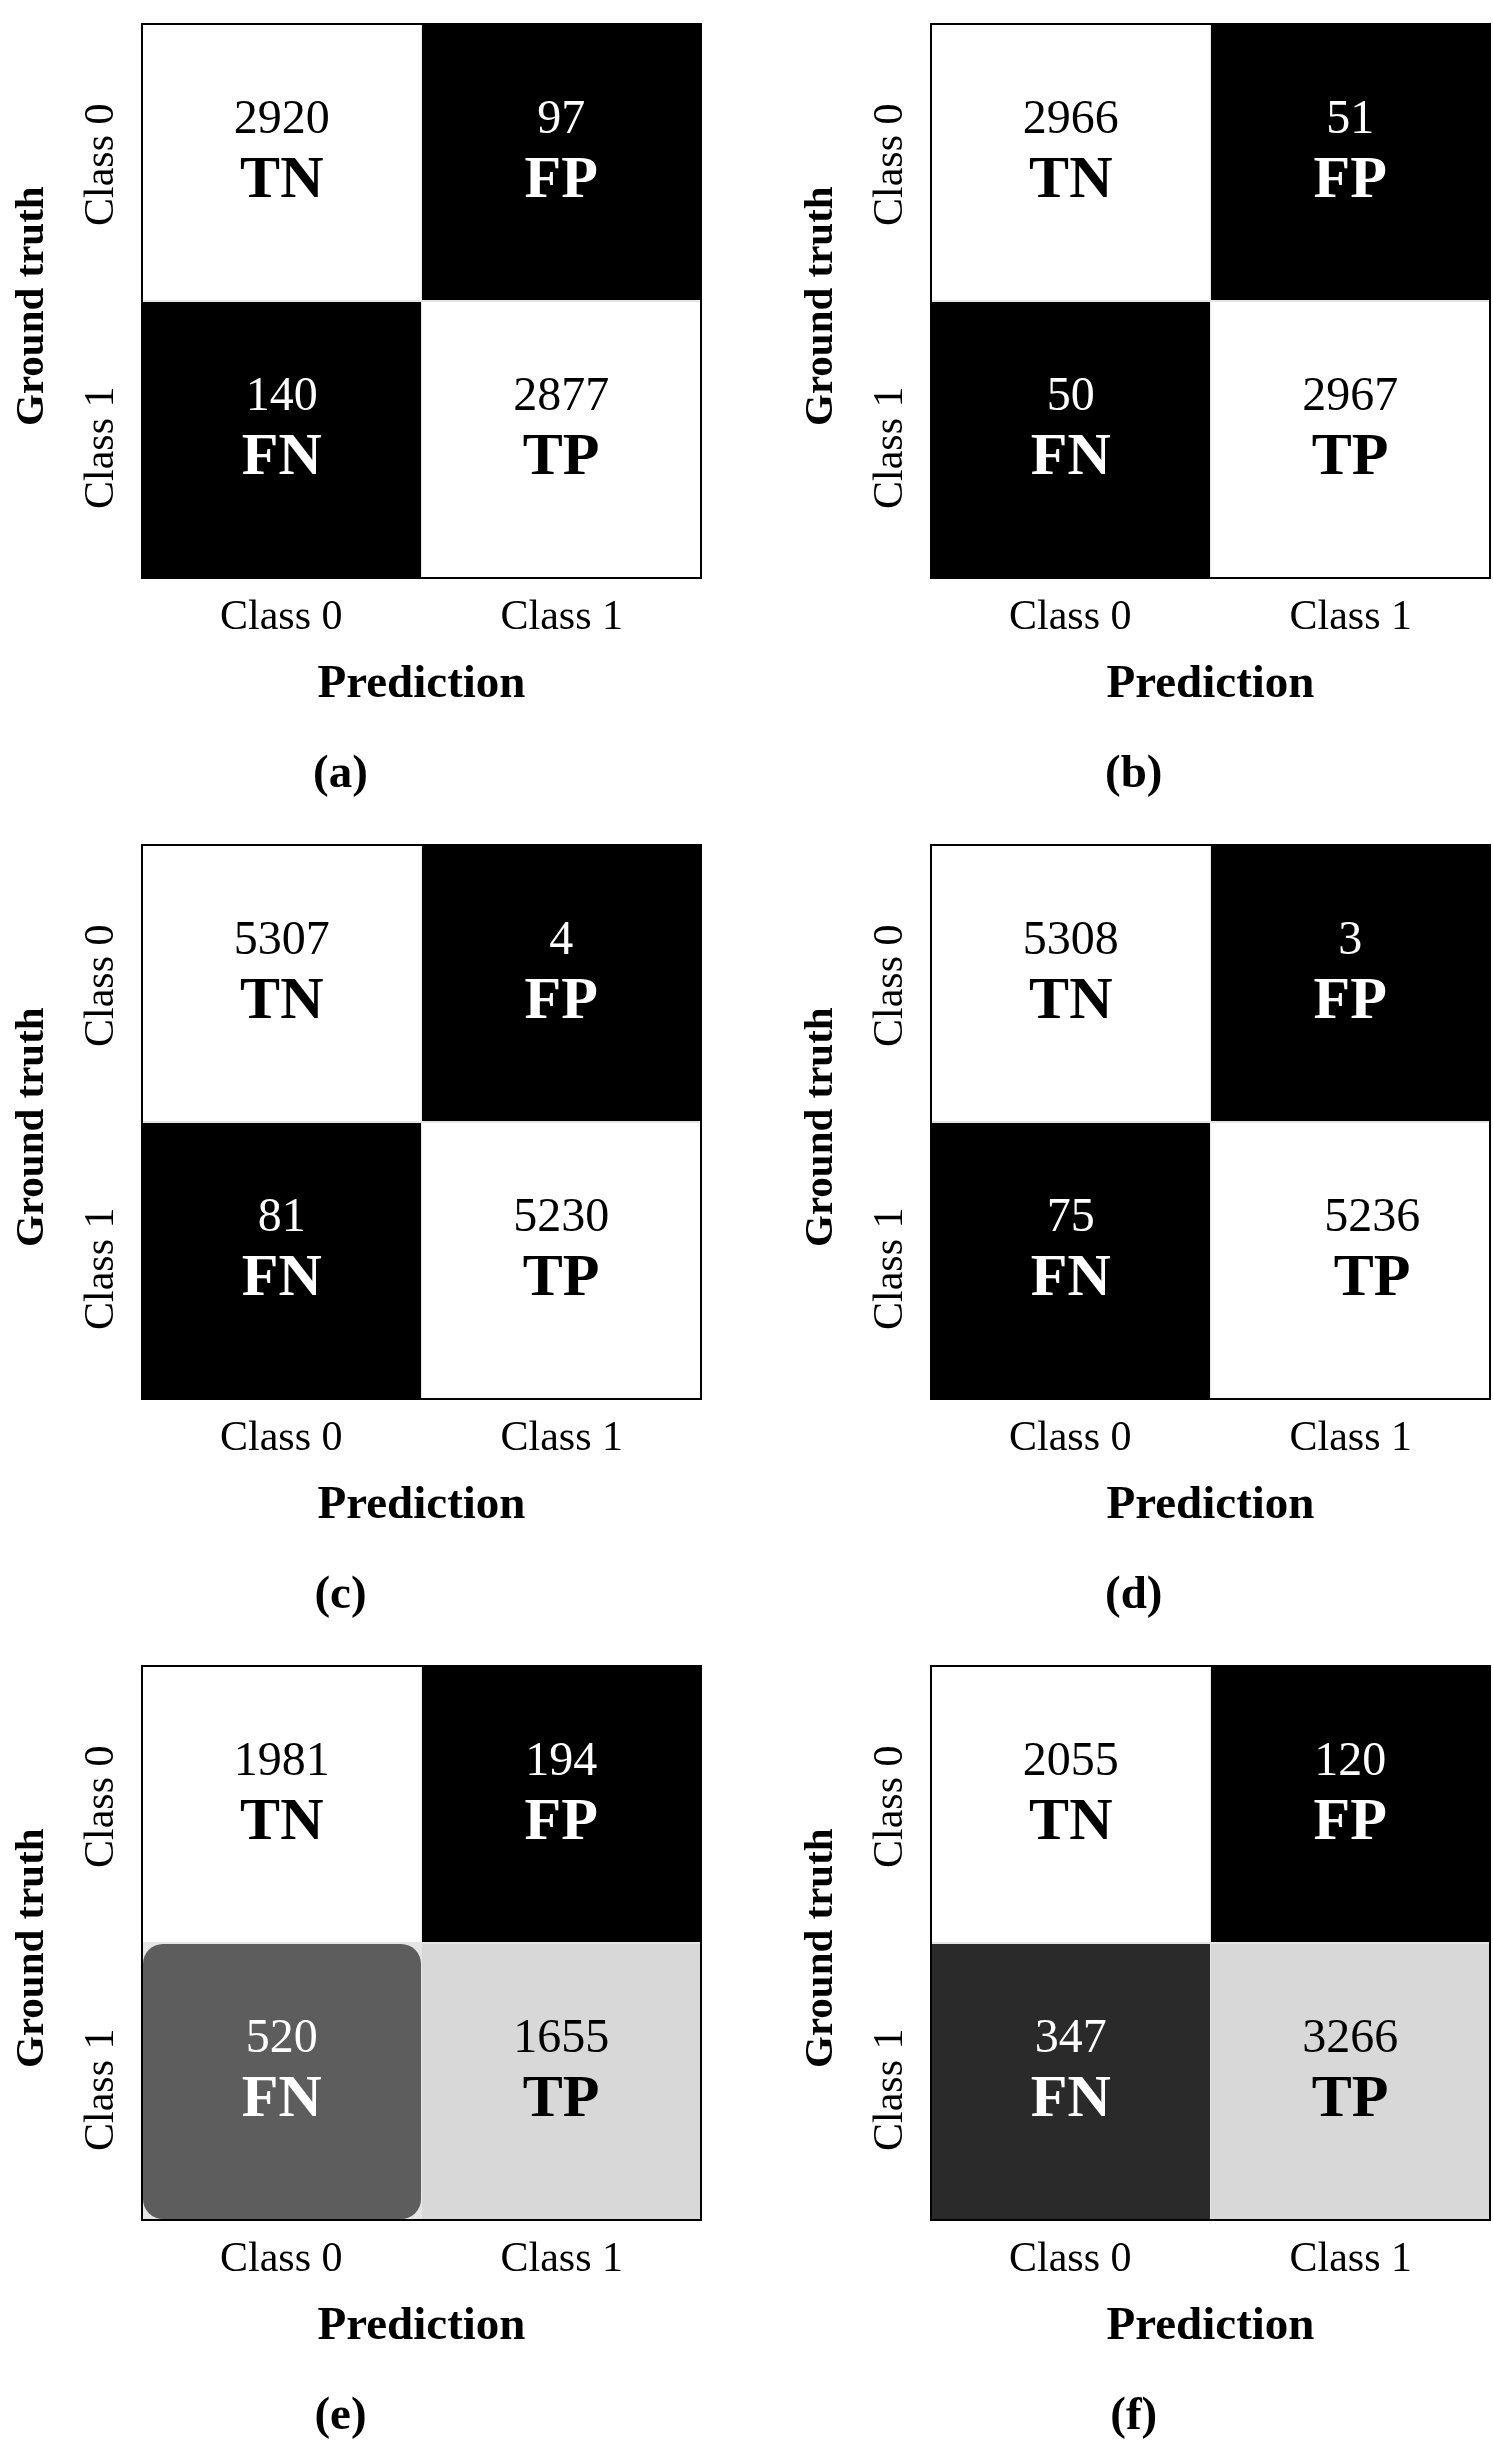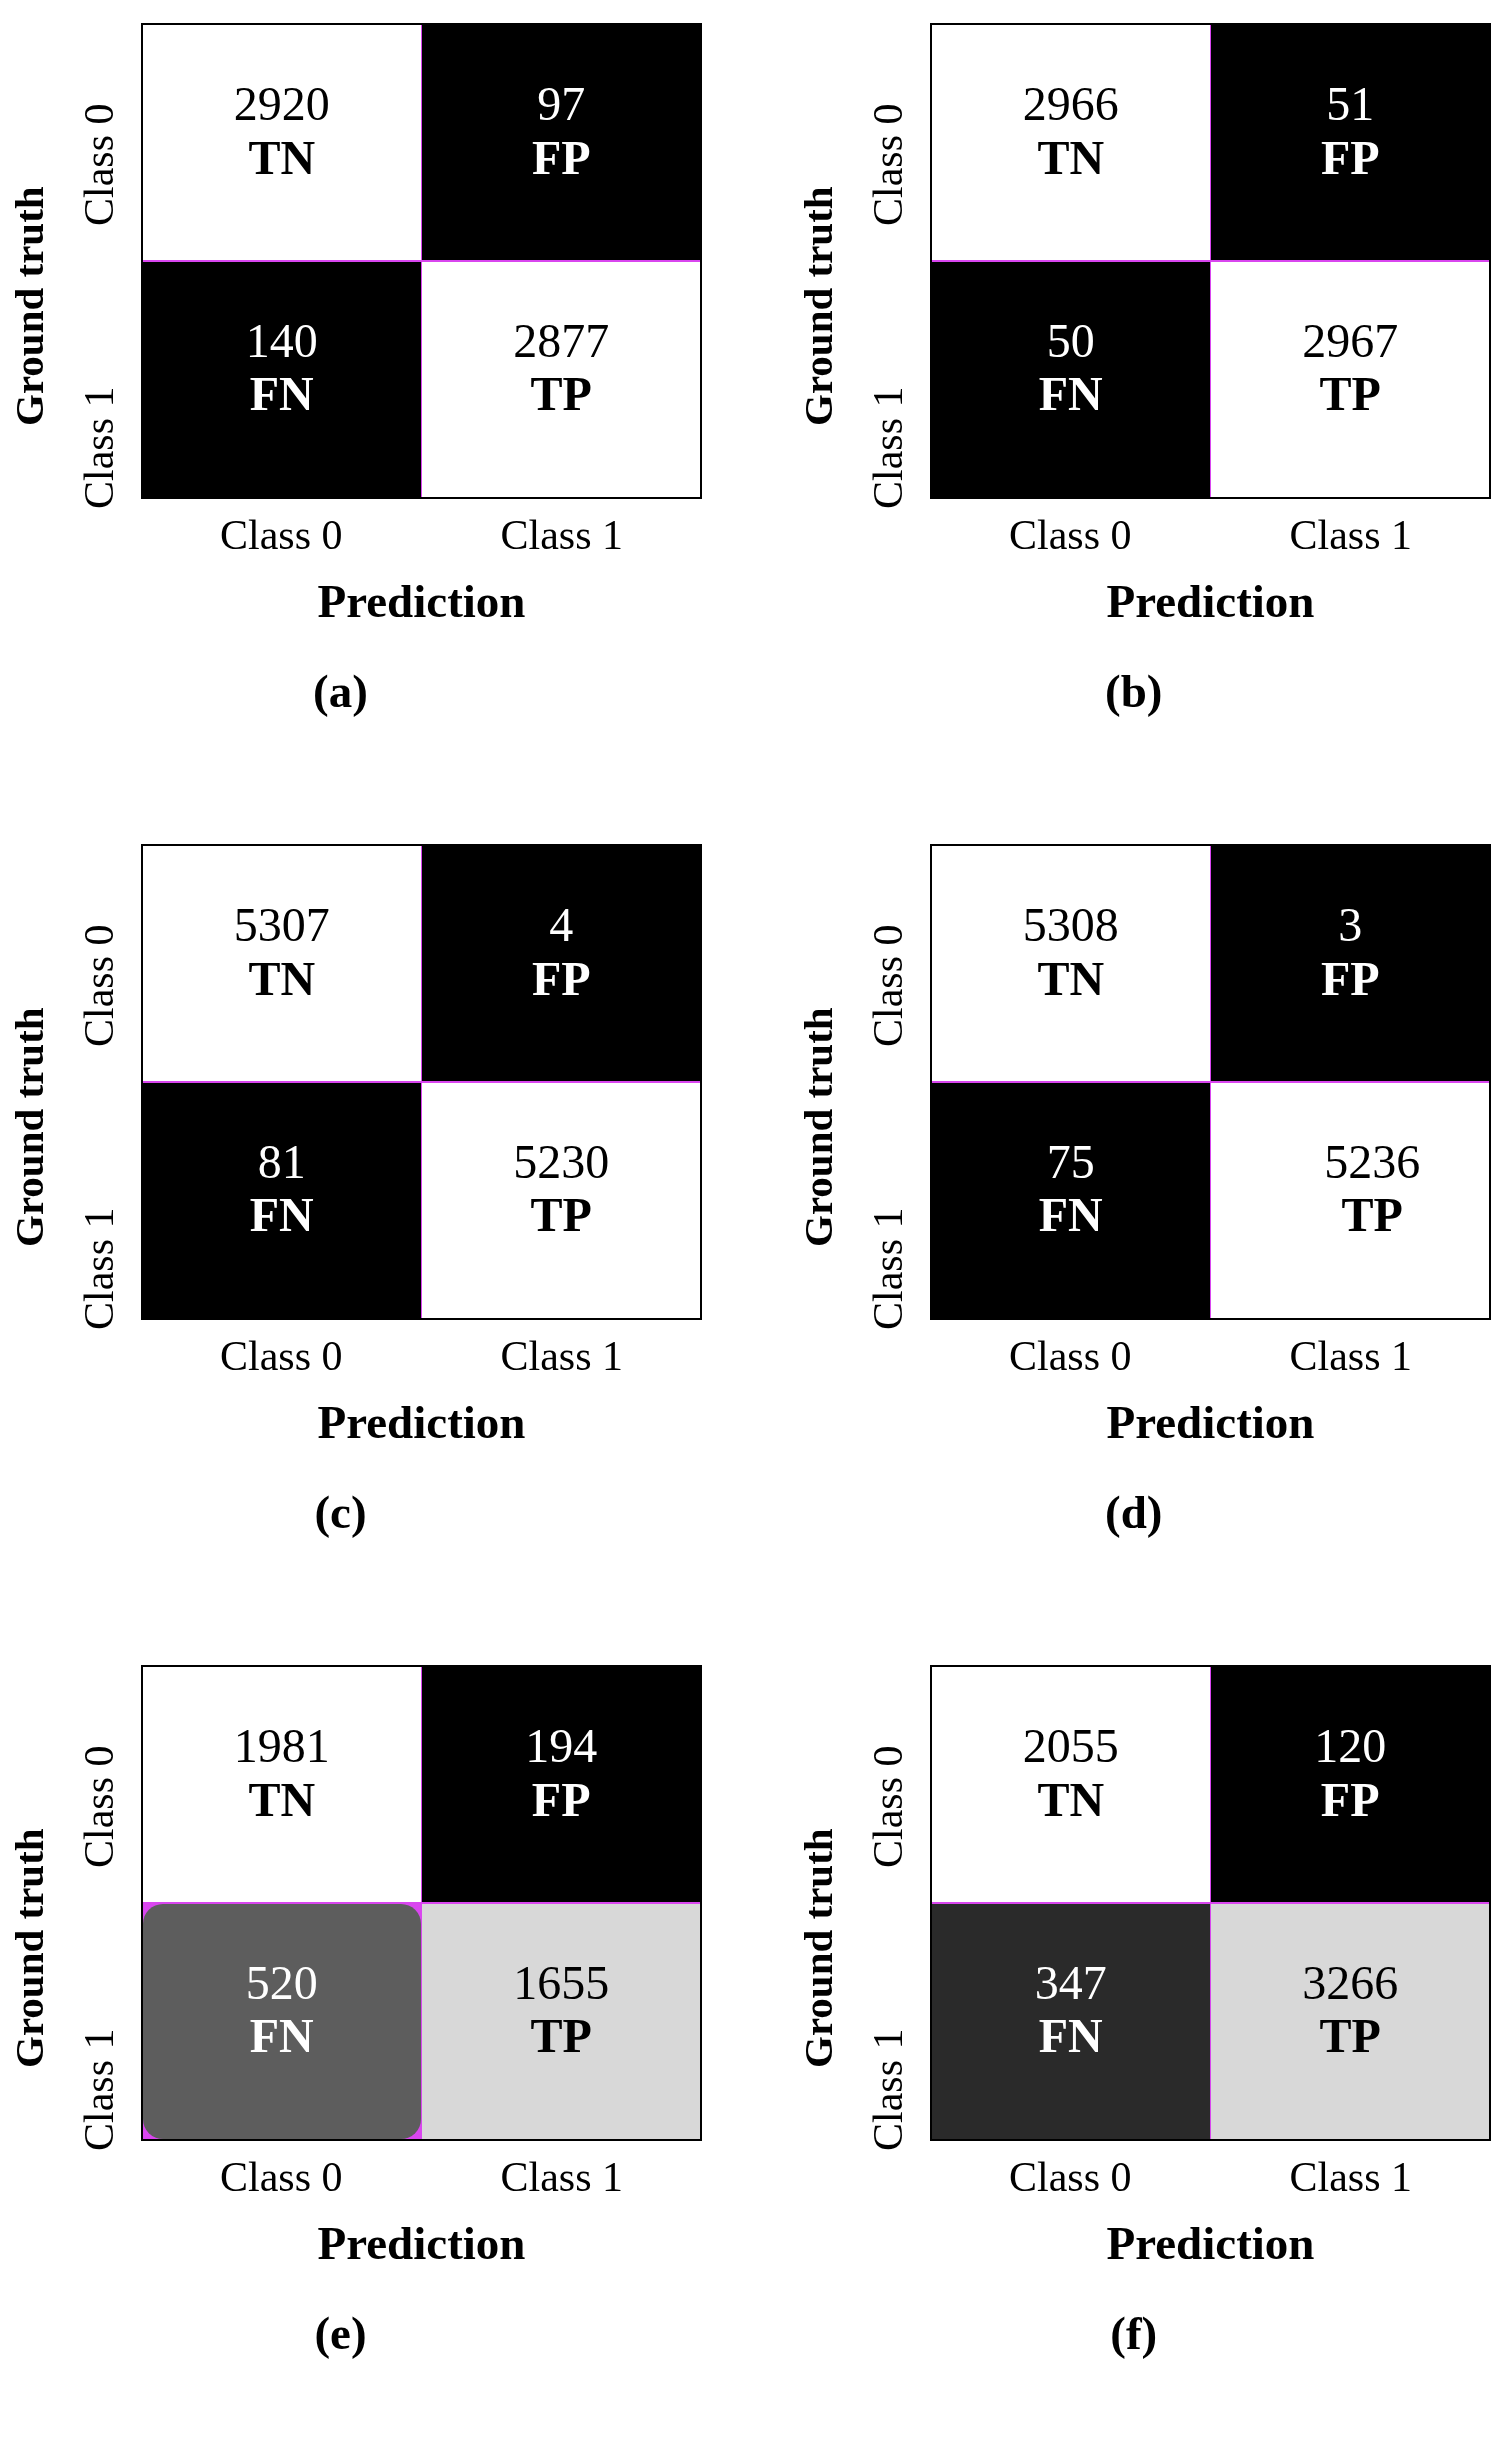--- a/index.html
+++ b/index.html
@@ -22,32 +22,32 @@
   .ylabel{
     width:57px;height:566px;
     display:flex;align-items:center;justify-content:center;
     font-weight:bold;font-size:41px;
   }
   .yticks{width:84px;height:566px;display:flex;flex-direction:column;}
   .ytick{flex:1;display:flex;align-items:center;justify-content:center;font-size:42px;}
 
   .mcol{display:flex;flex-direction:column;width:561px;}
   .matrix{
-    width:561px;height:476px;box-sizing:border-box;
+    width:561px;height:556px;box-sizing:border-box;
     border:2.4px solid #000000;
     display:grid;grid-template-columns:1fr 1fr;grid-template-rows:1fr 1fr;
-    gap:1.8px;background:#d946ef;
+    gap:1.8px;background:#e5e5e5;
   }
   .cell{display:flex;align-items:center;justify-content:center;}
   .cellinner{
     display:flex;flex-direction:column;align-items:center;
     line-height:1.12;transform:translateY(-12px);
   }
   .num{font-size:48px;}
-  .tag{font-size:48px;font-weight:bold;}
+  .tag{font-size:60px;font-weight:bold;}
 
   .xticks{display:flex;margin-top:12px;}
   .xtick{flex:1;text-align:center;font-size:42px;}
   .xlabel{text-align:center;font-size:47px;font-weight:bold;margin-top:14.5px;}
   .caption{text-align:center;font-size:47px;font-weight:bold;margin-top:36px;}
   .panel.left  .caption{transform:translateX(-33px);}
   .panel.right .caption{transform:translateX(13.3px);}
 </style>
 </head>
 <body>

